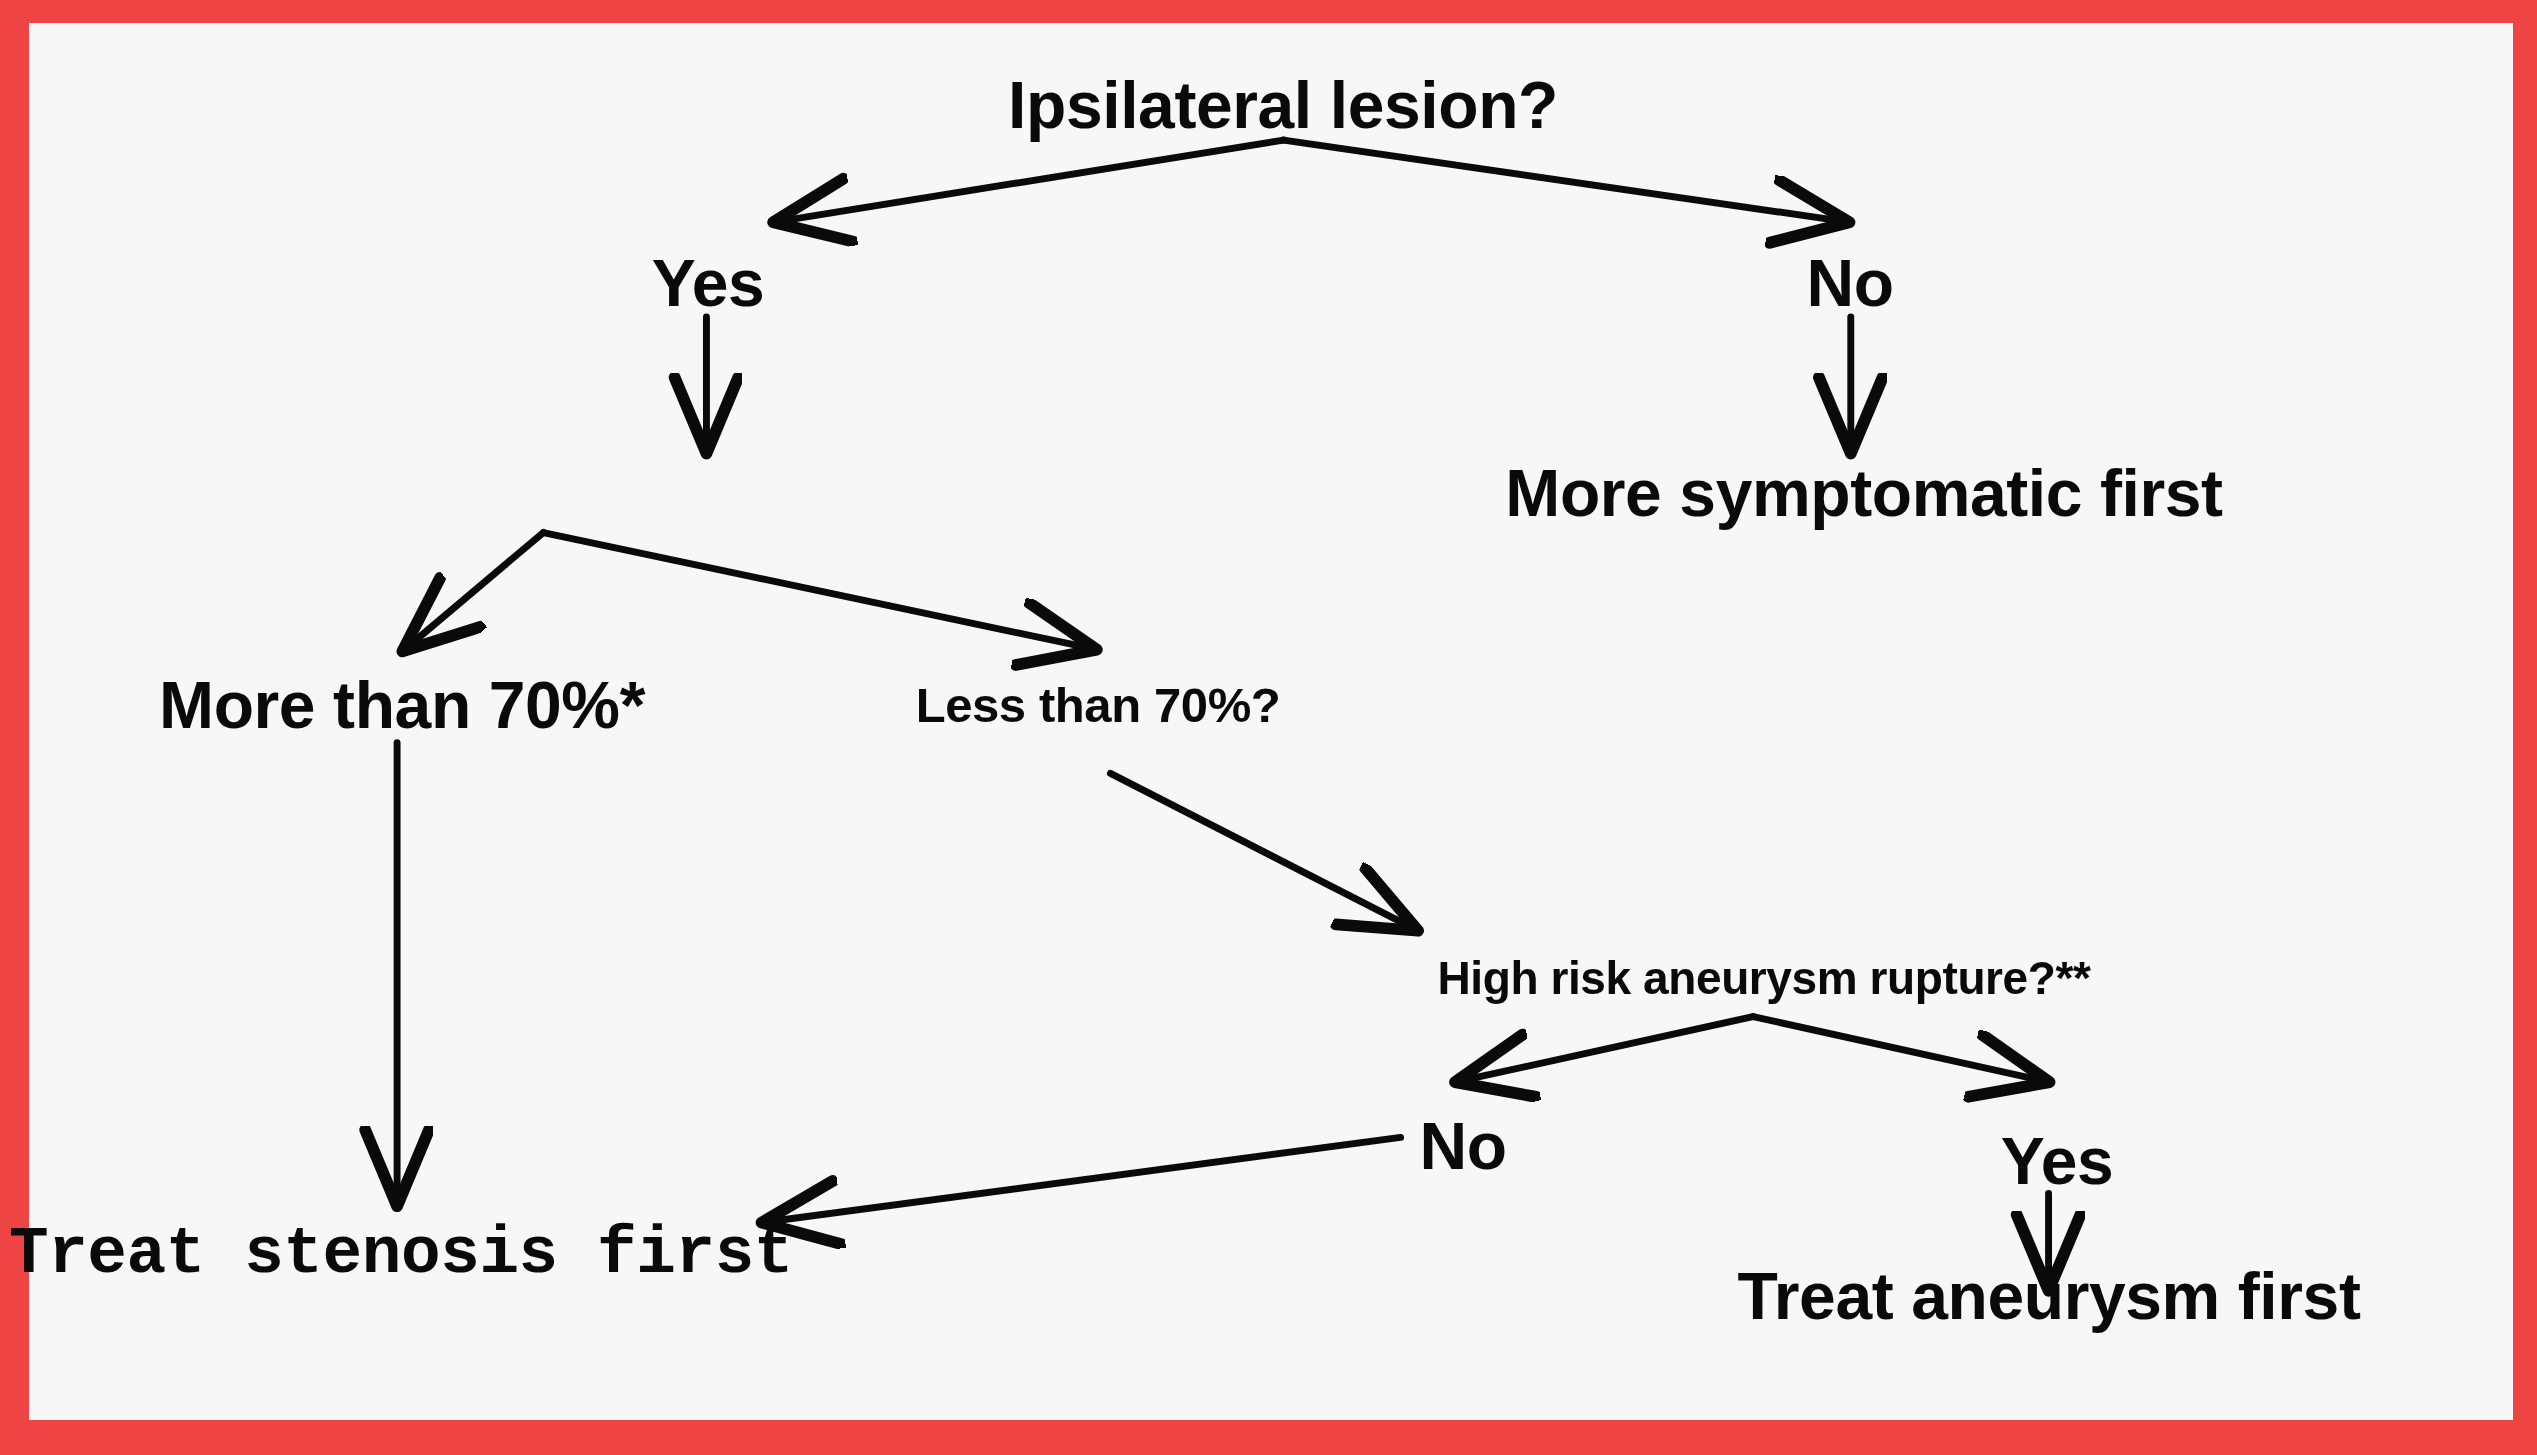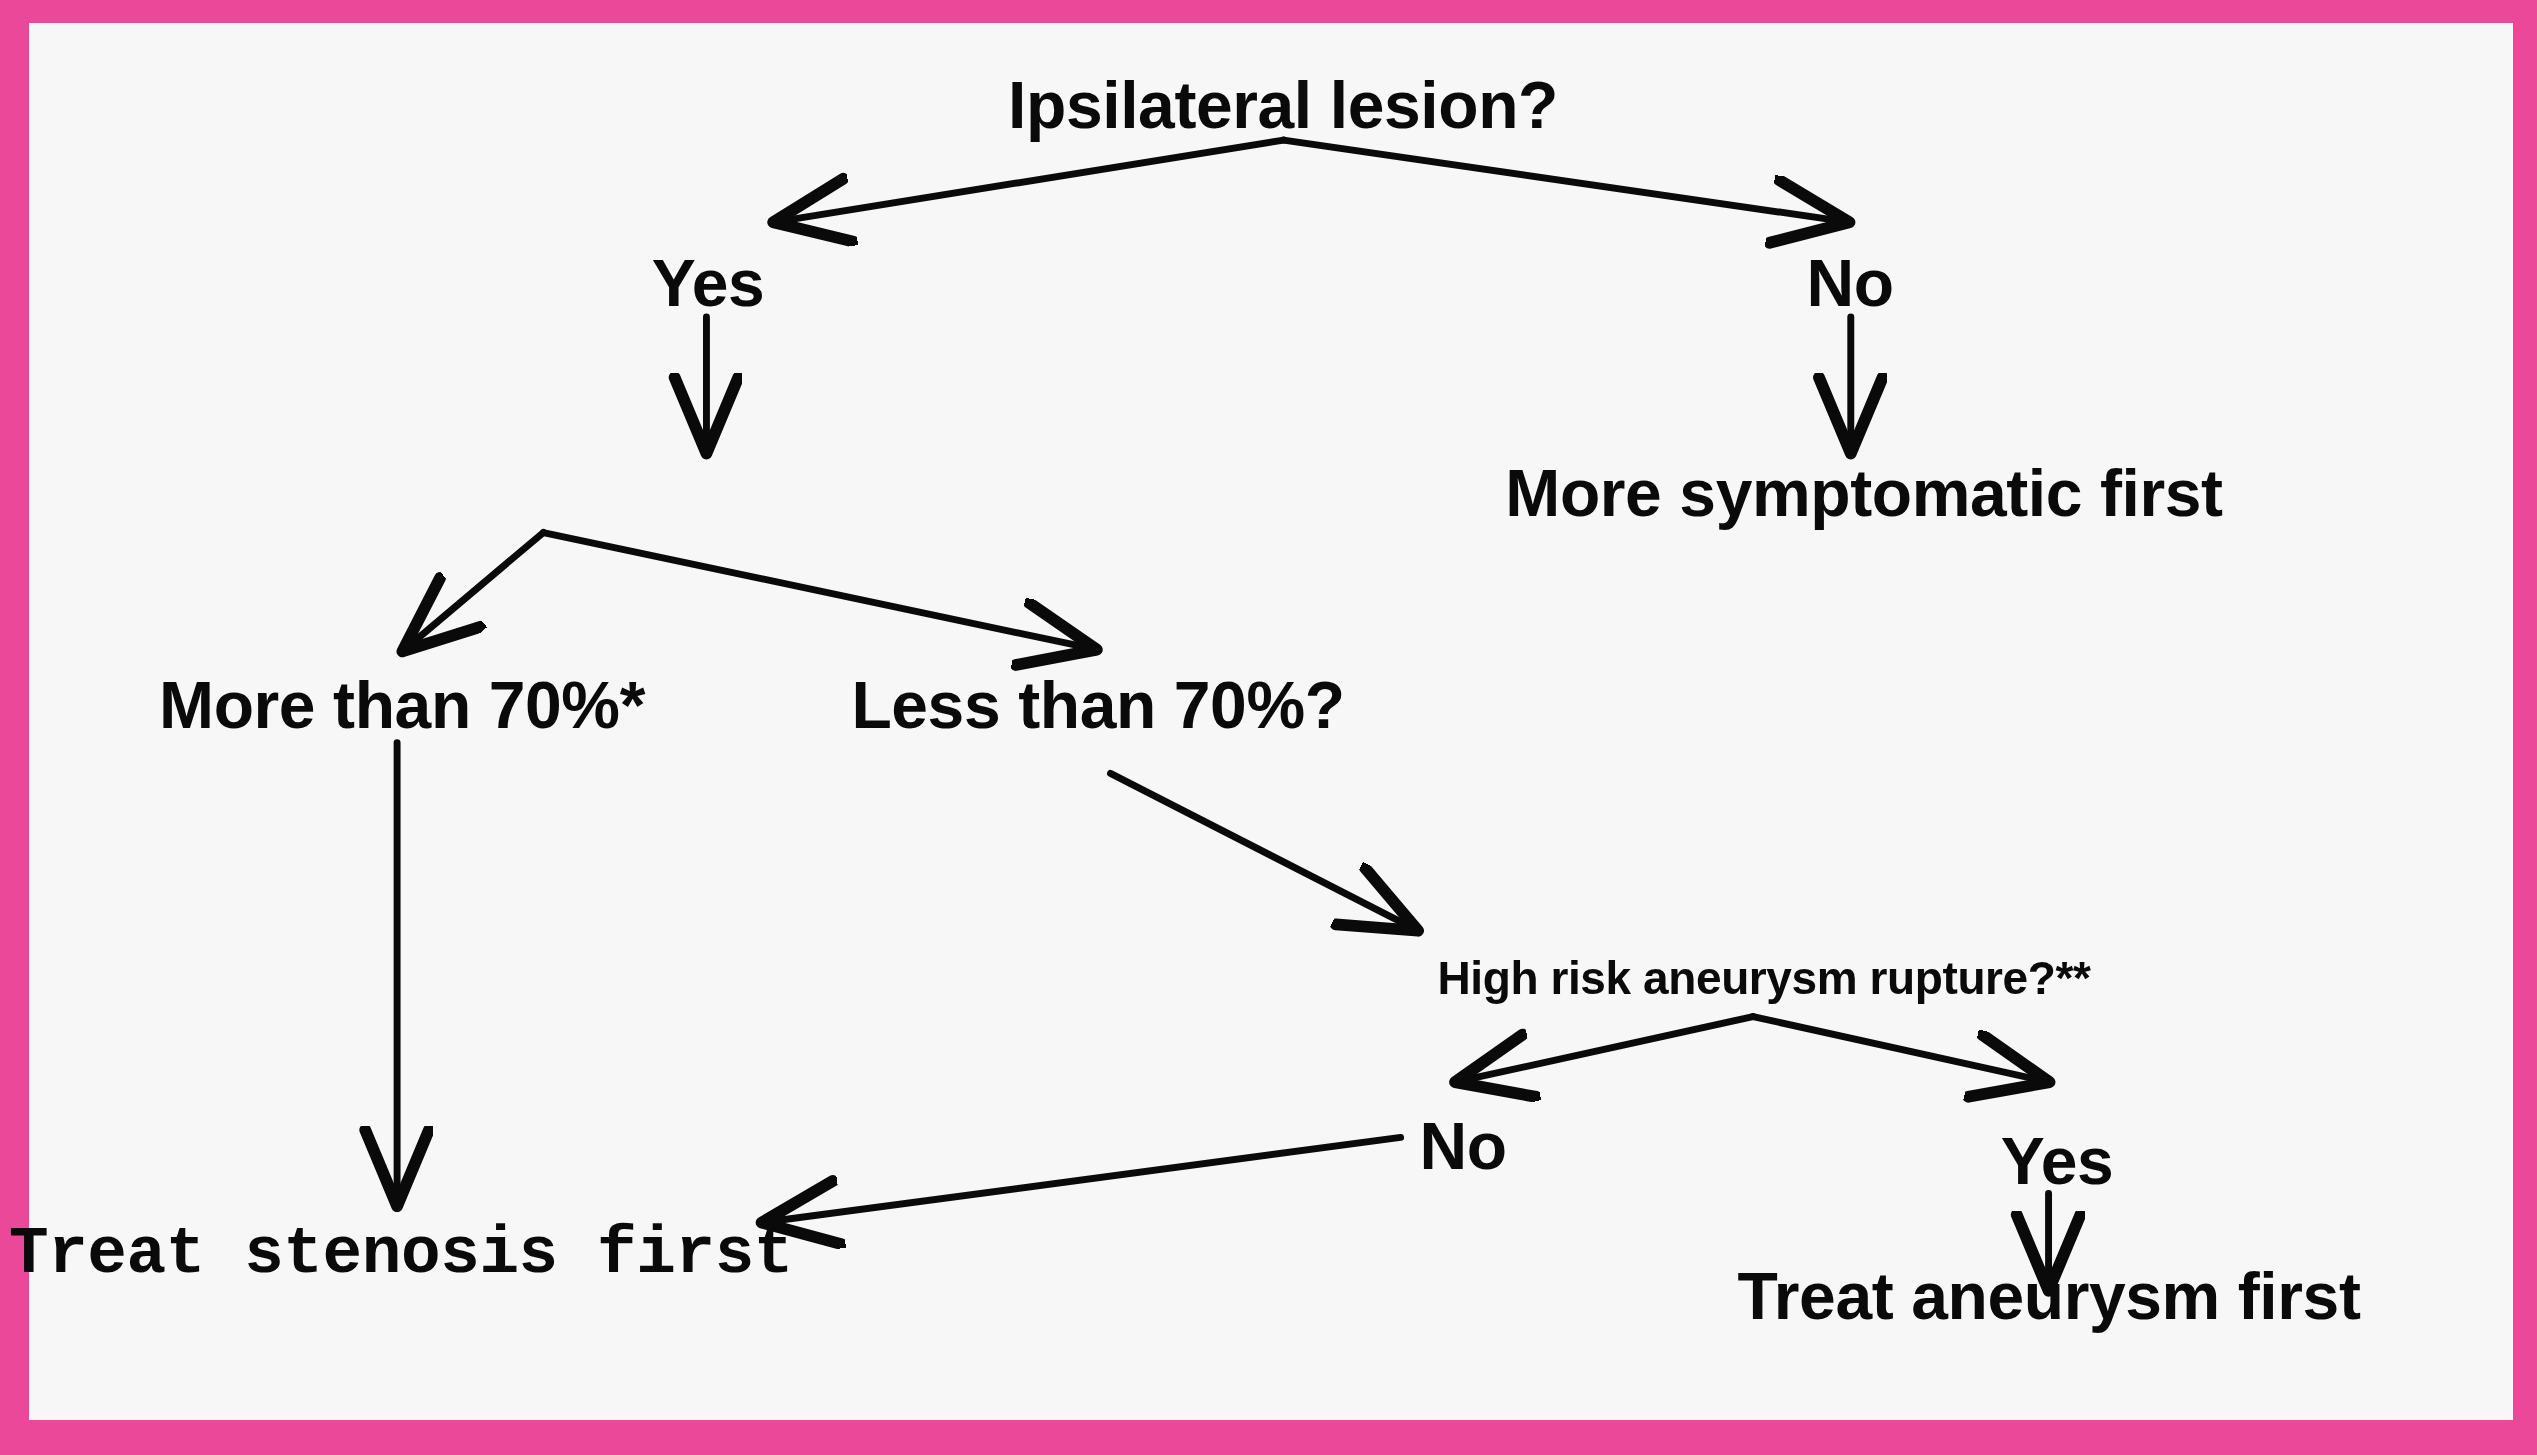--- a/index.html
+++ b/index.html
@@ -8,21 +8,21 @@
     padding: 0;
     background: #ffffff;
   }
   body {
     font-family: "Liberation Sans", "DejaVu Sans", sans-serif;
   }
   #stage {
     position: relative;
     width: 2538px;
     height: 1456px;
-    background: #ec4899;
+    background: #ef4444;
     overflow: hidden;
   }
   #panel {
     position: absolute;
     left: 29px;
     top: 23px;
     width: 2484px;
     height: 1397px;
     background: #f7f7f7;
   }
@@ -43,21 +43,21 @@
     letter-spacing: -0.4px;
     transform: translate(-50%, -50%);
     font-stretch: condensed;
   }
   .n-root      { left: 1283px; top: 105px;  font-size: 66px; }
   .n-yes1      { left: 708px;  top: 283px;  font-size: 66px; }
   .n-no1       { left: 1850px; top: 283px;  font-size: 66px; }
   .n-stenosis  { left: 706px;  top: 493px;  font-size: 66px; }
   .n-symptom   { left: 1864px; top: 493px;  font-size: 66px; }
   .n-more70    { left: 402px;  top: 705px;  font-size: 66px; }
-  .n-less70    { left: 1098px; top: 705px;  font-size: 66px; }
+  .n-less70    { left: 1098px; top: 705px;  font-size: 49px; }
   .n-highrisk  { left: 1764px; top: 978px; font-size: 46px; }
   .n-no2       { left: 1463px; top: 1146px; font-size: 66px; }
   .n-yes2      { left: 2057px; top: 1161px; font-size: 66px; }
   .n-trstenos  { left: 401px;  top: 1255px; font-size: 66px; font-family: Liberation Mono, monospace; }
   .n-traneur   { left: 2049px; top: 1296px; font-size: 66px; }
 </style>
 </head>
 <body>
 
 <div id="stage">

